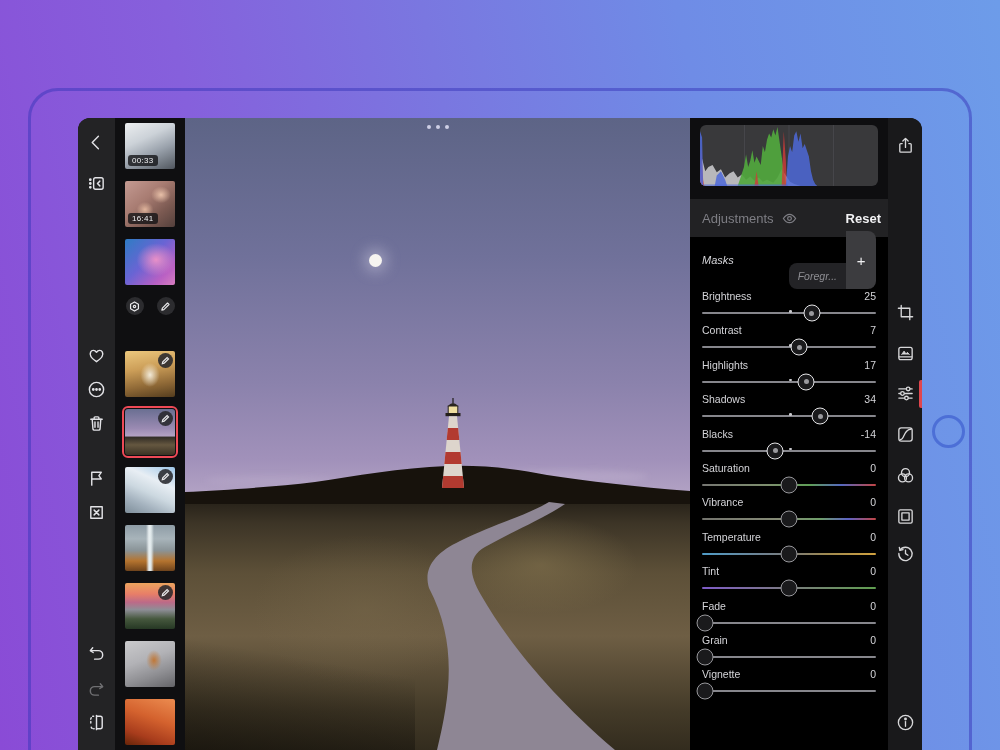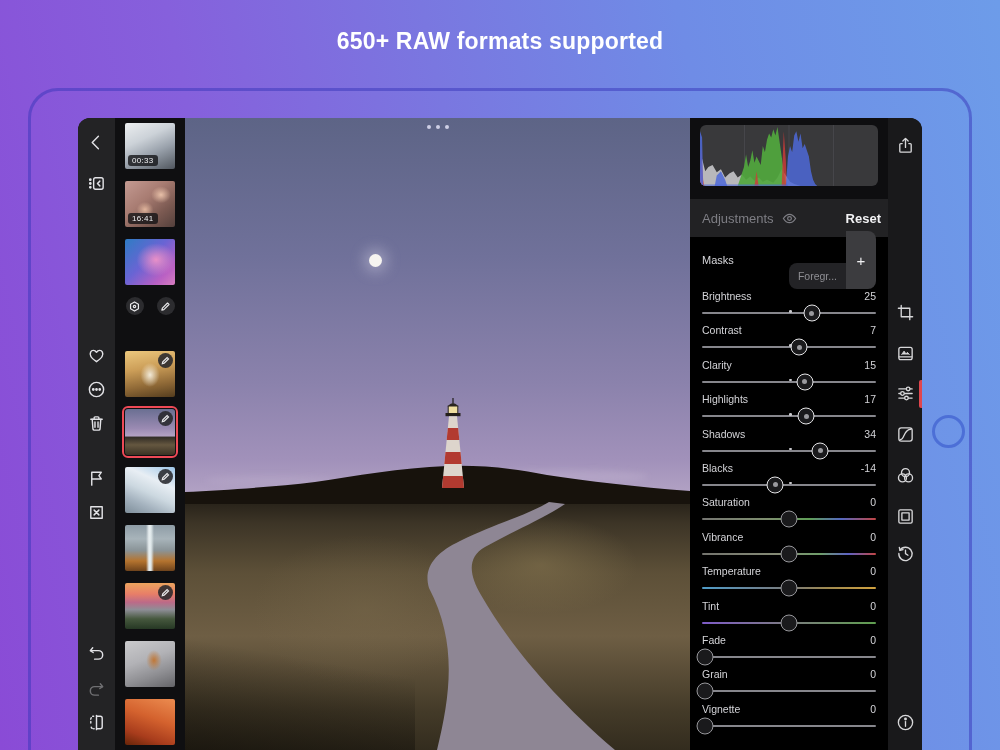--- a/index.html
+++ b/index.html
@@ -86,21 +86,21 @@
 
   
   .panel { width:198px; flex:0 0 198px; background:#000000; display:flex; flex-direction:column; }
   .hist-area { background:#0e0e10; padding:7px 10px 13px; }
   .hist-box { height:61px; background:#39393b; border-radius:6px; overflow:hidden; }
   .hist-box svg { display:block; width:100%; height:100%; }
   .adj-header { height:38px; background:#222224; display:flex; align-items:center; padding:0 12px; gap:8px; }
   .adj-title { color:#7e7e84; font-size:13px; }
   .eye svg { width:15px; height:15px; stroke:#7e7e84; stroke-width:1.3; fill:none; display:block; }
   .reset { margin-left:auto; color:#f2f2f4; font-size:13px; font-weight:bold;padding-left:41px; }
-  .masks-row { height:46px; display:flex; align-items:center; padding:16px 12px; }
+  .masks-row { height:46px; display:flex; align-items:center; padding:16px 12px;font-style:italic; }
   .masks-label { color:#d6d6da; font-size:11px; }
   .mask-group { margin-left:auto; display:flex; }
   .mask-pill { background:#232326; color:#8e8e93; font-size:10.5px; padding:7px 9px; border-radius:8px 0 0 8px; max-width:62px;
     white-space:nowrap; overflow:hidden;margin-top:32px; }
   .mask-add { width:30px; background:#3c3c3f; color:#f0f0f2; font-size:15px; display:flex; align-items:center;
     justify-content:center; border-radius:0 8px 8px 0; }
   .sliders { padding:2px 12px 0; }
   .srow { height:34.4px; }
   .srow-top { display:flex; justify-content:space-between; color:#d4d4d8; font-size:10.5px; padding-top:5px; }
   .track { position:relative; height:2px; margin-top:10px; background:#86868c; border-radius:1px; }
@@ -119,21 +119,20 @@
   
   .tools-right { position:relative; width:34px; flex:0 0 34px; background:#19191b; }
   .tr-btn { position:absolute; left:7px; width:20px; height:20px; display:flex; align-items:center; justify-content:center; }
   .tr-btn svg { width:19px; height:19px; stroke:#d8d8da; stroke-width:1.4; fill:none; stroke-linecap:round; stroke-linejoin:round; }
   .active-bar { position:absolute; right:0; top:262px; width:3.5px; height:28px; background:#e0464e; border-radius:2px 0 0 2px; }
 </style>
 </head>
 <body>
 
 <div class="stage">
-  <div class="page-title">650+ RAW formats supported</div>
   <div class="tablet"></div>
   <div class="cam"></div>
 
   <div class="app">
 
     <div class="tools-left">
       <div class="tl-btn" style="top:14px">
           <svg viewBox="0 0 20 20">
             <polyline points="12,3.5 5.5,10 12,16.5"></polyline>
           </svg>
@@ -332,29 +331,20 @@
             <div class="srow-top">
               <span>Contrast</span>
               <span>7</span>
             </div>
             <div class="track zdot">
               <span class="knob on" style="left:56%"></span>
             </div>
           </div>
           <div class="srow">
             <div class="srow-top">
-              <span>Clarity</span>
-              <span>15</span>
-            </div>
-            <div class="track zdot">
-              <span class="knob on" style="left:59%"></span>
-            </div>
-          </div>
-          <div class="srow">
-            <div class="srow-top">
               <span>Highlights</span>
               <span>17</span>
             </div>
             <div class="track zdot">
               <span class="knob on" style="left:60%"></span>
             </div>
           </div>
           <div class="srow">
             <div class="srow-top">
               <span>Shadows</span>

